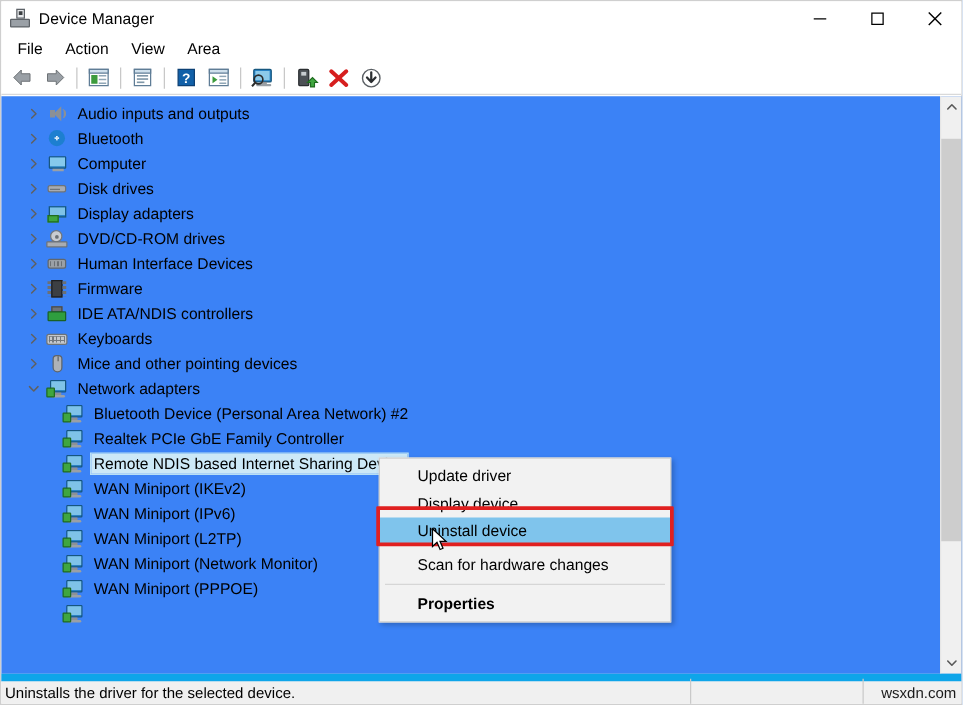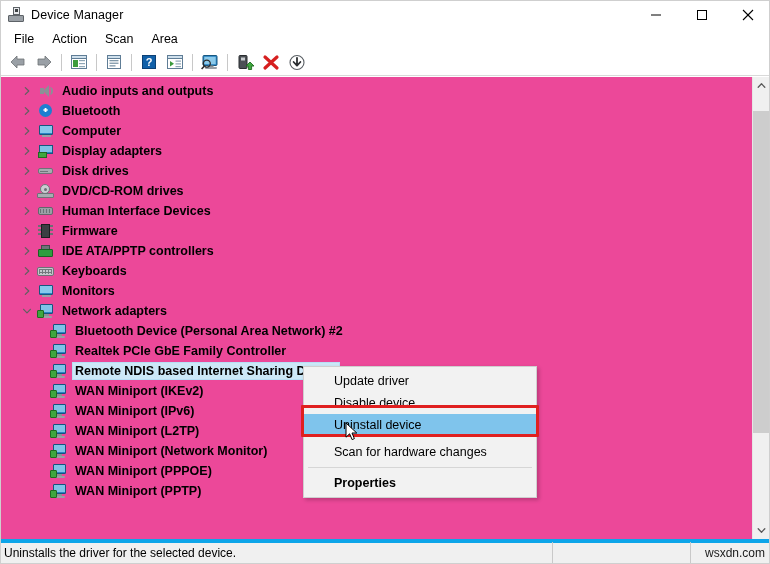--- a/index.html
+++ b/index.html
@@ -118,23 +118,22 @@
     width: 1px; height: 17px;
     background: #c8c8c8;
     margin: 0 4px;
   }
 
   
   .tree-pane {
     position: absolute;
     left: 0; top: 76px;
     width: 770px; height: 468px;
-    background: #ec4899;
+    background: #3b82f6;
     overflow: hidden;
-    font-weight: bold;
   }
   .tree-list {
     position: absolute;
     left: 0; top: 4px;
     width: 742px;
   }
   .tree-row {
     height: 20px;
     display: flex;
     align-items: center;
@@ -249,21 +248,21 @@
     width: 16px; height: 322px;
     background: #cdcdcd;
   }
 
   
   .statusbar {
     position: absolute;
     left: 0; bottom: 0;
     width: 770px; height: 24px;
     background: #f0f0f0;
-    border-top: 4px solid #0ea5e9;
+    border-top: 6px solid #0ea5e9;
     box-sizing: border-box;
     display: flex;
     align-items: center;
     font-size: 12px;
     color: #000000;
   }
   .sb-cell-main {
     flex: 0 0 552px;
     padding-left: 3px;
     box-sizing: border-box;
@@ -369,21 +368,21 @@
             <line x1="1" y1="1" x2="11" y2="11" stroke="#000" stroke-width="1.1"></line>
             <line x1="11" y1="1" x2="1" y2="11" stroke="#000" stroke-width="1.1"></line>
           </svg>
       </div>
     </div>
   </div>
 
   <div class="menubar">
     <div class="menu-item">File</div>
     <div class="menu-item">Action</div>
-    <div class="menu-item">Scan</div>
+    <div class="menu-item">View</div>
     <div class="menu-item">Area</div>
   </div>
 
   <div class="toolbar">
     <div class="tb-btn">
       <svg width="18" height="16" viewBox="0 0 18 16">
         <path d="M8 2 L2 8 L8 14 L8 11 L15 11 L15 5 L8 5 Z" fill="#9aa0a6" stroke="#6c7175" stroke-width="0.8"></path>
       </svg>
     </div>
     <div class="tb-btn">
@@ -506,47 +505,47 @@
         <div class="row-label">Computer</div>
       </div>
 
       <div class="tree-row lvl1">
         <div class="twisty">
           <svg width="10" height="10" viewBox="0 0 10 10">
               <path d="M3.3 1.6 L6.8 5 L3.3 8.4" fill="none" stroke="#606060" stroke-width="1.2" stroke-linecap="round" stroke-linejoin="round"></path>
             </svg>
         </div>
         <div class="row-icon">
+          <div class="ic dsk-body"></div>
+            <div class="ic dsk-line"></div>
+        </div>
+        <div class="row-label">Disk drives</div>
+      </div>
+
+      <div class="tree-row lvl1">
+        <div class="twisty">
+          <svg width="10" height="10" viewBox="0 0 10 10">
+              <path d="M3.3 1.6 L6.8 5 L3.3 8.4" fill="none" stroke="#606060" stroke-width="1.2" stroke-linecap="round" stroke-linejoin="round"></path>
+            </svg>
+        </div>
+        <div class="row-icon">
           <div class="ic dsp-back"></div>
             <div class="ic dsp-screen"></div>
             <div class="ic dsp-card"></div>
         </div>
         <div class="row-label">Display adapters</div>
       </div>
 
       <div class="tree-row lvl1">
         <div class="twisty">
           <svg width="10" height="10" viewBox="0 0 10 10">
               <path d="M3.3 1.6 L6.8 5 L3.3 8.4" fill="none" stroke="#606060" stroke-width="1.2" stroke-linecap="round" stroke-linejoin="round"></path>
             </svg>
         </div>
         <div class="row-icon">
-          <div class="ic dsk-body"></div>
-            <div class="ic dsk-line"></div>
-        </div>
-        <div class="row-label">Disk drives</div>
-      </div>
-
-      <div class="tree-row lvl1">
-        <div class="twisty">
-          <svg width="10" height="10" viewBox="0 0 10 10">
-              <path d="M3.3 1.6 L6.8 5 L3.3 8.4" fill="none" stroke="#606060" stroke-width="1.2" stroke-linecap="round" stroke-linejoin="round"></path>
-            </svg>
-        </div>
-        <div class="row-icon">
           <div class="ic dvd-disc"></div>
             <div class="ic dvd-hole"></div>
             <div class="ic dvd-tray"></div>
         </div>
         <div class="row-label">DVD/CD-ROM drives</div>
       </div>
 
       <div class="tree-row lvl1">
         <div class="twisty">
           <svg width="10" height="10" viewBox="0 0 10 10">
@@ -577,50 +576,49 @@
       <div class="tree-row lvl1">
         <div class="twisty">
           <svg width="10" height="10" viewBox="0 0 10 10">
               <path d="M3.3 1.6 L6.8 5 L3.3 8.4" fill="none" stroke="#606060" stroke-width="1.2" stroke-linecap="round" stroke-linejoin="round"></path>
             </svg>
         </div>
         <div class="row-icon">
           <div class="ic ide-chip"></div>
             <div class="ic ide-board"></div>
         </div>
-        <div class="row-label">IDE ATA/PPTP controllers</div>
+        <div class="row-label">IDE ATA/NDIS controllers</div>
       </div>
 
       <div class="tree-row lvl1">
         <div class="twisty">
           <svg width="10" height="10" viewBox="0 0 10 10">
               <path d="M3.3 1.6 L6.8 5 L3.3 8.4" fill="none" stroke="#606060" stroke-width="1.2" stroke-linecap="round" stroke-linejoin="round"></path>
             </svg>
         </div>
         <div class="row-icon">
           <div class="ic kb-body"></div>
             <div class="ic kb-keys"></div>
         </div>
         <div class="row-label">Keyboards</div>
       </div>
 
-
-      <div class="tree-row lvl1">
-        <div class="twisty">
-          <svg width="10" height="10" viewBox="0 0 10 10">
-              <path d="M3.3 1.6 L6.8 5 L3.3 8.4" fill="none" stroke="#606060" stroke-width="1.2" stroke-linecap="round" stroke-linejoin="round"></path>
-            </svg>
-        </div>
-        <div class="row-icon">
-          <div class="ic cmp-back"></div>
-            <div class="ic cmp-screen"></div>
-            <div class="ic cmp-stand"></div>
-        </div>
-        <div class="row-label">Monitors</div>
-      </div>
+      <div class="tree-row lvl1">
+        <div class="twisty">
+          <svg width="10" height="10" viewBox="0 0 10 10">
+              <path d="M3.3 1.6 L6.8 5 L3.3 8.4" fill="none" stroke="#606060" stroke-width="1.2" stroke-linecap="round" stroke-linejoin="round"></path>
+            </svg>
+        </div>
+        <div class="row-icon">
+          <div class="ic ms-body"></div>
+            <div class="ic ms-split"></div>
+        </div>
+        <div class="row-label">Mice and other pointing devices</div>
+      </div>
+
 
       <div class="tree-row lvl1">
         <div class="twisty">
           <svg width="10" height="10" viewBox="0 0 10 10">
               <path d="M1.6 3.3 L5 6.8 L8.4 3.3" fill="none" stroke="#606060" stroke-width="1.2" stroke-linecap="round" stroke-linejoin="round"></path>
             </svg>
         </div>
         <div class="row-icon">
           <div class="ic mon-back"></div>
             <div class="ic mon-screen"></div>
@@ -721,21 +719,20 @@
       </div>
 
       <div class="tree-row lvl2">
         <div class="row-icon">
           <div class="ic mon-back"></div>
             <div class="ic mon-screen"></div>
             <div class="ic mon-stand"></div>
             <div class="ic mon-base"></div>
             <div class="ic net-plug"></div>
         </div>
-        <div class="row-label">WAN Miniport (PPTP)</div>
       </div>
 
     </div>
   </div>
 
   <div class="vscroll">
     <div class="vs-arrow vs-up">
       <svg width="9" height="7" viewBox="0 0 9 7">
           <path d="M1.2 5.2 L4.5 1.8 L7.8 5.2" fill="none" stroke="#5a5a5a" stroke-width="1.3" stroke-linecap="round" stroke-linejoin="round"></path>
         </svg>
@@ -743,21 +740,21 @@
     <div class="vs-thumb"></div>
     <div class="vs-arrow vs-down">
       <svg width="9" height="7" viewBox="0 0 9 7">
           <path d="M1.2 1.8 L4.5 5.2 L7.8 1.8" fill="none" stroke="#5a5a5a" stroke-width="1.3" stroke-linecap="round" stroke-linejoin="round"></path>
         </svg>
     </div>
   </div>
 
   <div class="ctxmenu">
     <div class="ctx-item">Update driver</div>
-    <div class="ctx-item">Disable device</div>
+    <div class="ctx-item">Display device</div>
     <div class="ctx-item highlighted">Uninstall device</div>
     <div class="ctx-gap"></div>
     <div class="ctx-item">Scan for hardware changes</div>
     <div class="ctx-sep"></div>
     <div class="ctx-item bold">Properties</div>
   </div>
 
   <div class="annot-box"></div>
 
   <div class="cursor">

